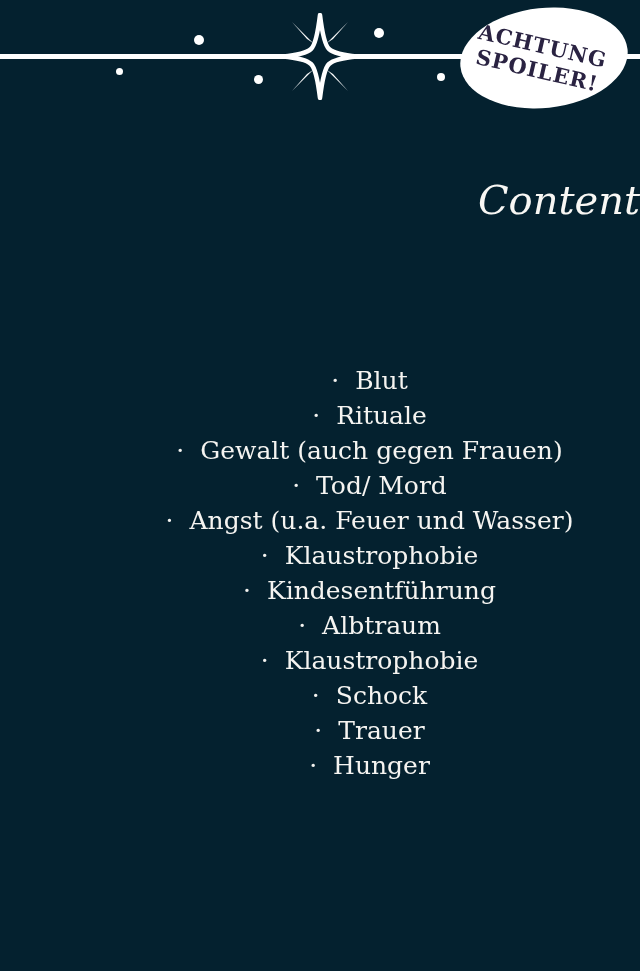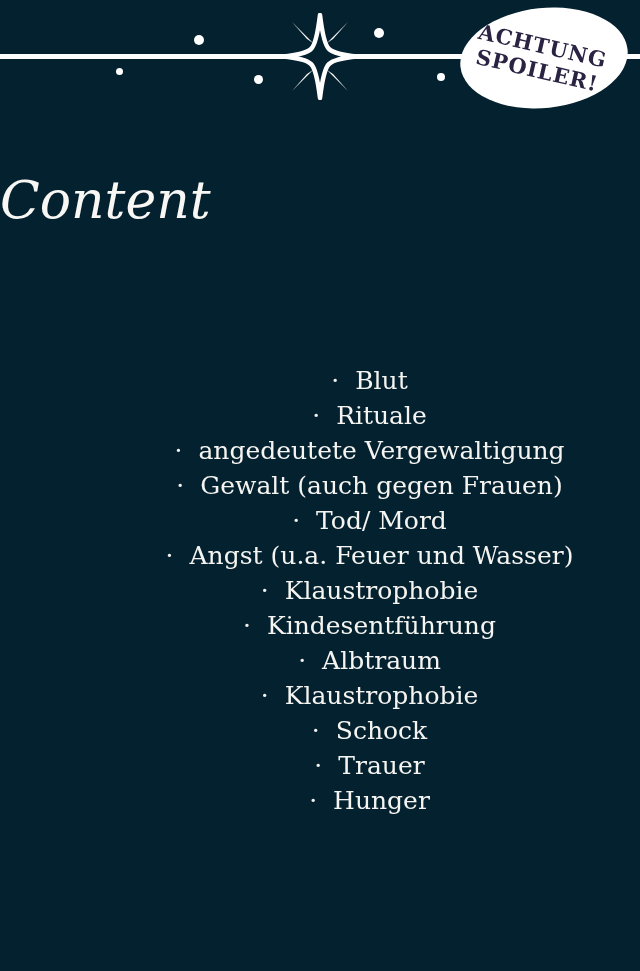--- a/index.html
+++ b/index.html
@@ -66,23 +66,23 @@
     font-size: 64px;
     line-height: 72px;
     letter-spacing: 1px;
     color: #f8f7f4;
     white-space: nowrap;
   }
   .subtitle {
     position: absolute;
     left: 0; top: 176px;
     width: 640px;
-    text-align: left;
+    text-align: right;
     font-style: italic;
-    font-size: 52px;
+    font-size: 40px;
     line-height: 48px;
     color: #f8f7f4;
   }
 
   
   .tw-list {
     position: absolute;
     left: 0; top: 363px;
     width: 640px;
     margin: 0; padding: 0;
@@ -131,21 +131,20 @@
   <div class="badge-text">
     <span>ACHTUNG</span>
     <span>SPOILER!</span>
   </div>
 
   <div class="subtitle">Content</div>
 
   <ul class="tw-list">
       <li class="tw-item"><span class="bullet">·</span><span class="item-text">Blut</span></li>
       <li class="tw-item"><span class="bullet">·</span><span class="item-text">Rituale</span></li>
-      <li class="tw-item"><span class="bullet">·</span><span class="item-text">angedeutete Vergewaltigung</span></li>
       <li class="tw-item"><span class="bullet">·</span><span class="item-text">Gewalt (auch gegen Frauen)</span></li>
       <li class="tw-item"><span class="bullet">·</span><span class="item-text">Tod/ Mord</span></li>
       <li class="tw-item"><span class="bullet">·</span><span class="item-text">Angst (u.a. Feuer und Wasser)</span></li>
       <li class="tw-item"><span class="bullet">·</span><span class="item-text">Klaustrophobie</span></li>
       <li class="tw-item"><span class="bullet">·</span><span class="item-text">Kindesentführung</span></li>
       <li class="tw-item"><span class="bullet">·</span><span class="item-text">Albtraum</span></li>
       <li class="tw-item"><span class="bullet">·</span><span class="item-text">Klaustrophobie</span></li>
       <li class="tw-item"><span class="bullet">·</span><span class="item-text">Schock</span></li>
       <li class="tw-item"><span class="bullet">·</span><span class="item-text">Trauer</span></li>
       <li class="tw-item"><span class="bullet">·</span><span class="item-text">Hunger</span></li>

